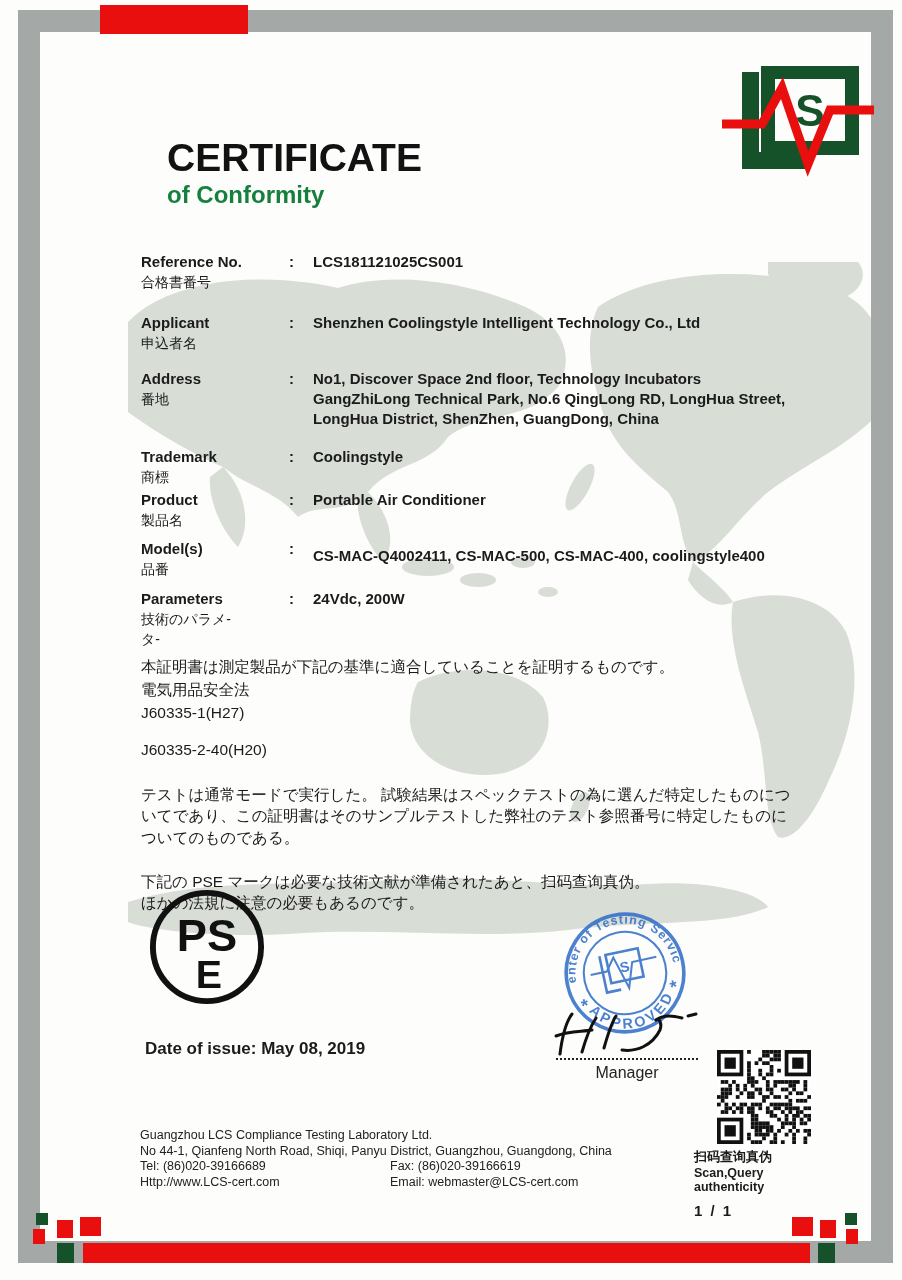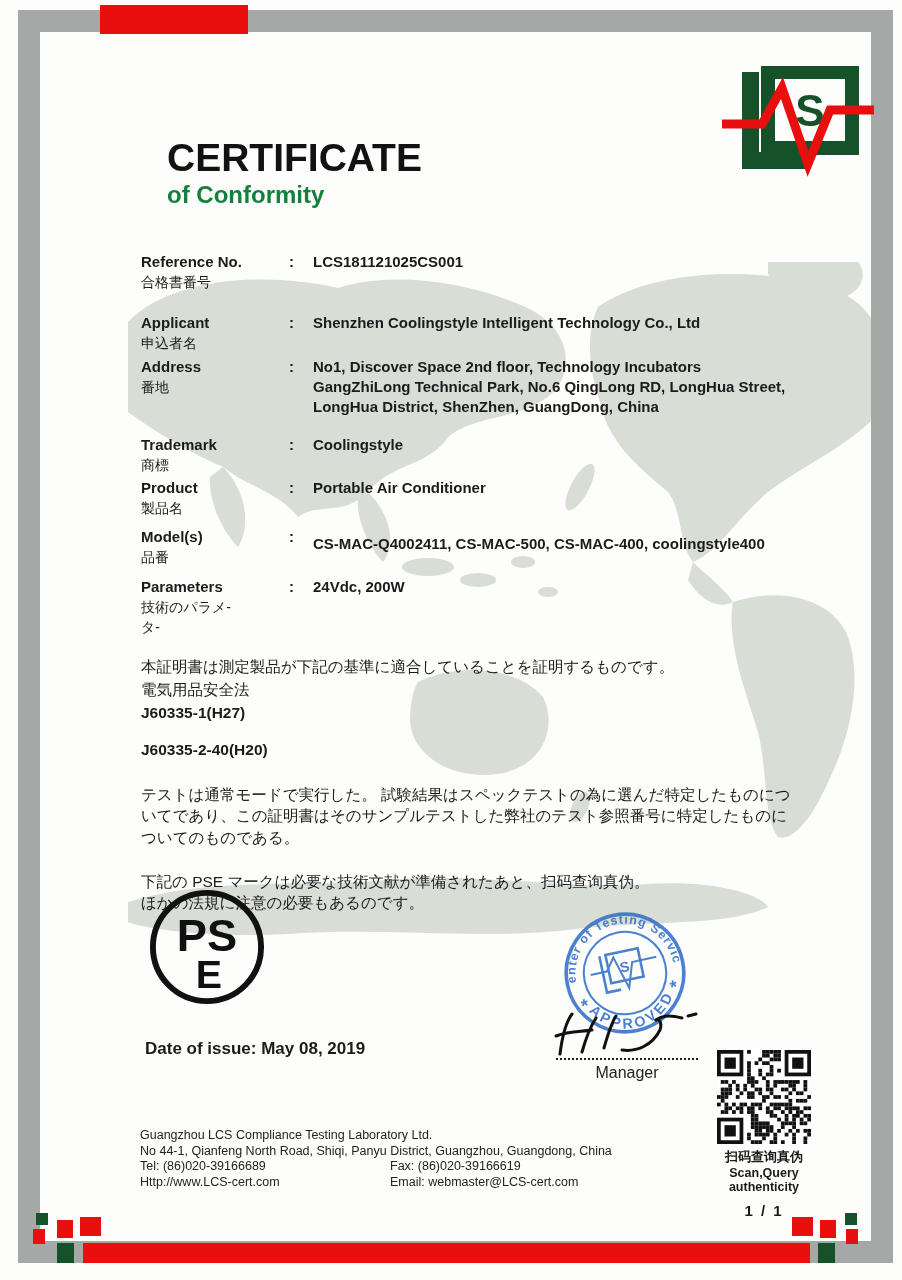--- a/index.html
+++ b/index.html
@@ -22,26 +22,26 @@
   .title { font-size:39px; font-weight:bold; letter-spacing:0px; color:#121212; }
   .subtitle { font-size:24px; font-weight:bold; margin-top:1px; color:#15803d; }
 
   
   .fields { position:absolute; left:141px; top:252px; width:650px; }
   .f-row { display:grid; grid-template-columns:148px 24px 1fr; line-height:20px; }
   .f-label { font-size:15px; font-weight:bold; }
   .f-jp { font-size:14px; font-weight:normal; white-space:pre-line; }
   .f-colon { font-size:15px; font-weight:bold; }
   .f-value { font-size:15px; font-weight:bold; white-space:pre-line; }
-  .mb21{margin-bottom:21px}.mb4{margin-bottom:4px}.mb18{margin-bottom:18px}
+  .mb21{margin-bottom:21px}.mb4{margin-bottom:16px}.mb18{margin-bottom:18px}
   .mb3{margin-bottom:3px}.mb9{margin-bottom:9px}.mb10{margin-bottom:10px}
 
   
   .statement { position:absolute; left:141px; top:655px; width:680px; font-size:15.5px; line-height:23px; }
-  .statement .std { font-weight:bold; }
+  .statement .std { font-weight:normal; }
   .std2 { margin-top:14px; }
   .notes { position:absolute; left:141px; top:762px; width:690px; font-size:15.5px; line-height:21.5px; white-space:pre-line; }
   .notes .p2 { margin-top:1px; }
 
   
   .pse { position:absolute; left:148px; top:888px; width:118px; height:118px; }
 
   
   .stamp { position:absolute; left:558px; top:906px; width:134px; height:134px; opacity:.85; }
 
@@ -51,21 +51,21 @@
   .manager { position:absolute; left:556px; top:1064px; width:142px; text-align:center; font-size:16px; color:#222; }
 
   
   .date-line { position:absolute; left:145px; top:1039px; font-size:17px; font-weight:bold; }
 
   
   .footer { position:absolute; left:140px; top:1128px; font-size:12.5px; line-height:15.5px; color:#222; }
   .footer-cols { display:grid; grid-template-columns:250px auto; }
 
   
-  .qr-wrap { position:absolute; left:694px; top:1050px; width:140px; text-align:center; }
+  .qr-wrap { position:absolute; left:694px; top:1050px; width:140px; }
   .qr-svg { width:94px; height:94px; display:block; margin:0 auto; }
   .qr-cn { font-size:13px; font-weight:bold; margin-top:4px; }
   .qr-en { font-size:12.5px; font-weight:bold; }
   .qr-page { font-size:15px; font-weight:bold; letter-spacing:2px; margin-top:8px; }
 
   
   .sq { position:absolute; }
   .red { background:#e90f0f; } .green { background:#15522a; }
 </style>
 </head>

